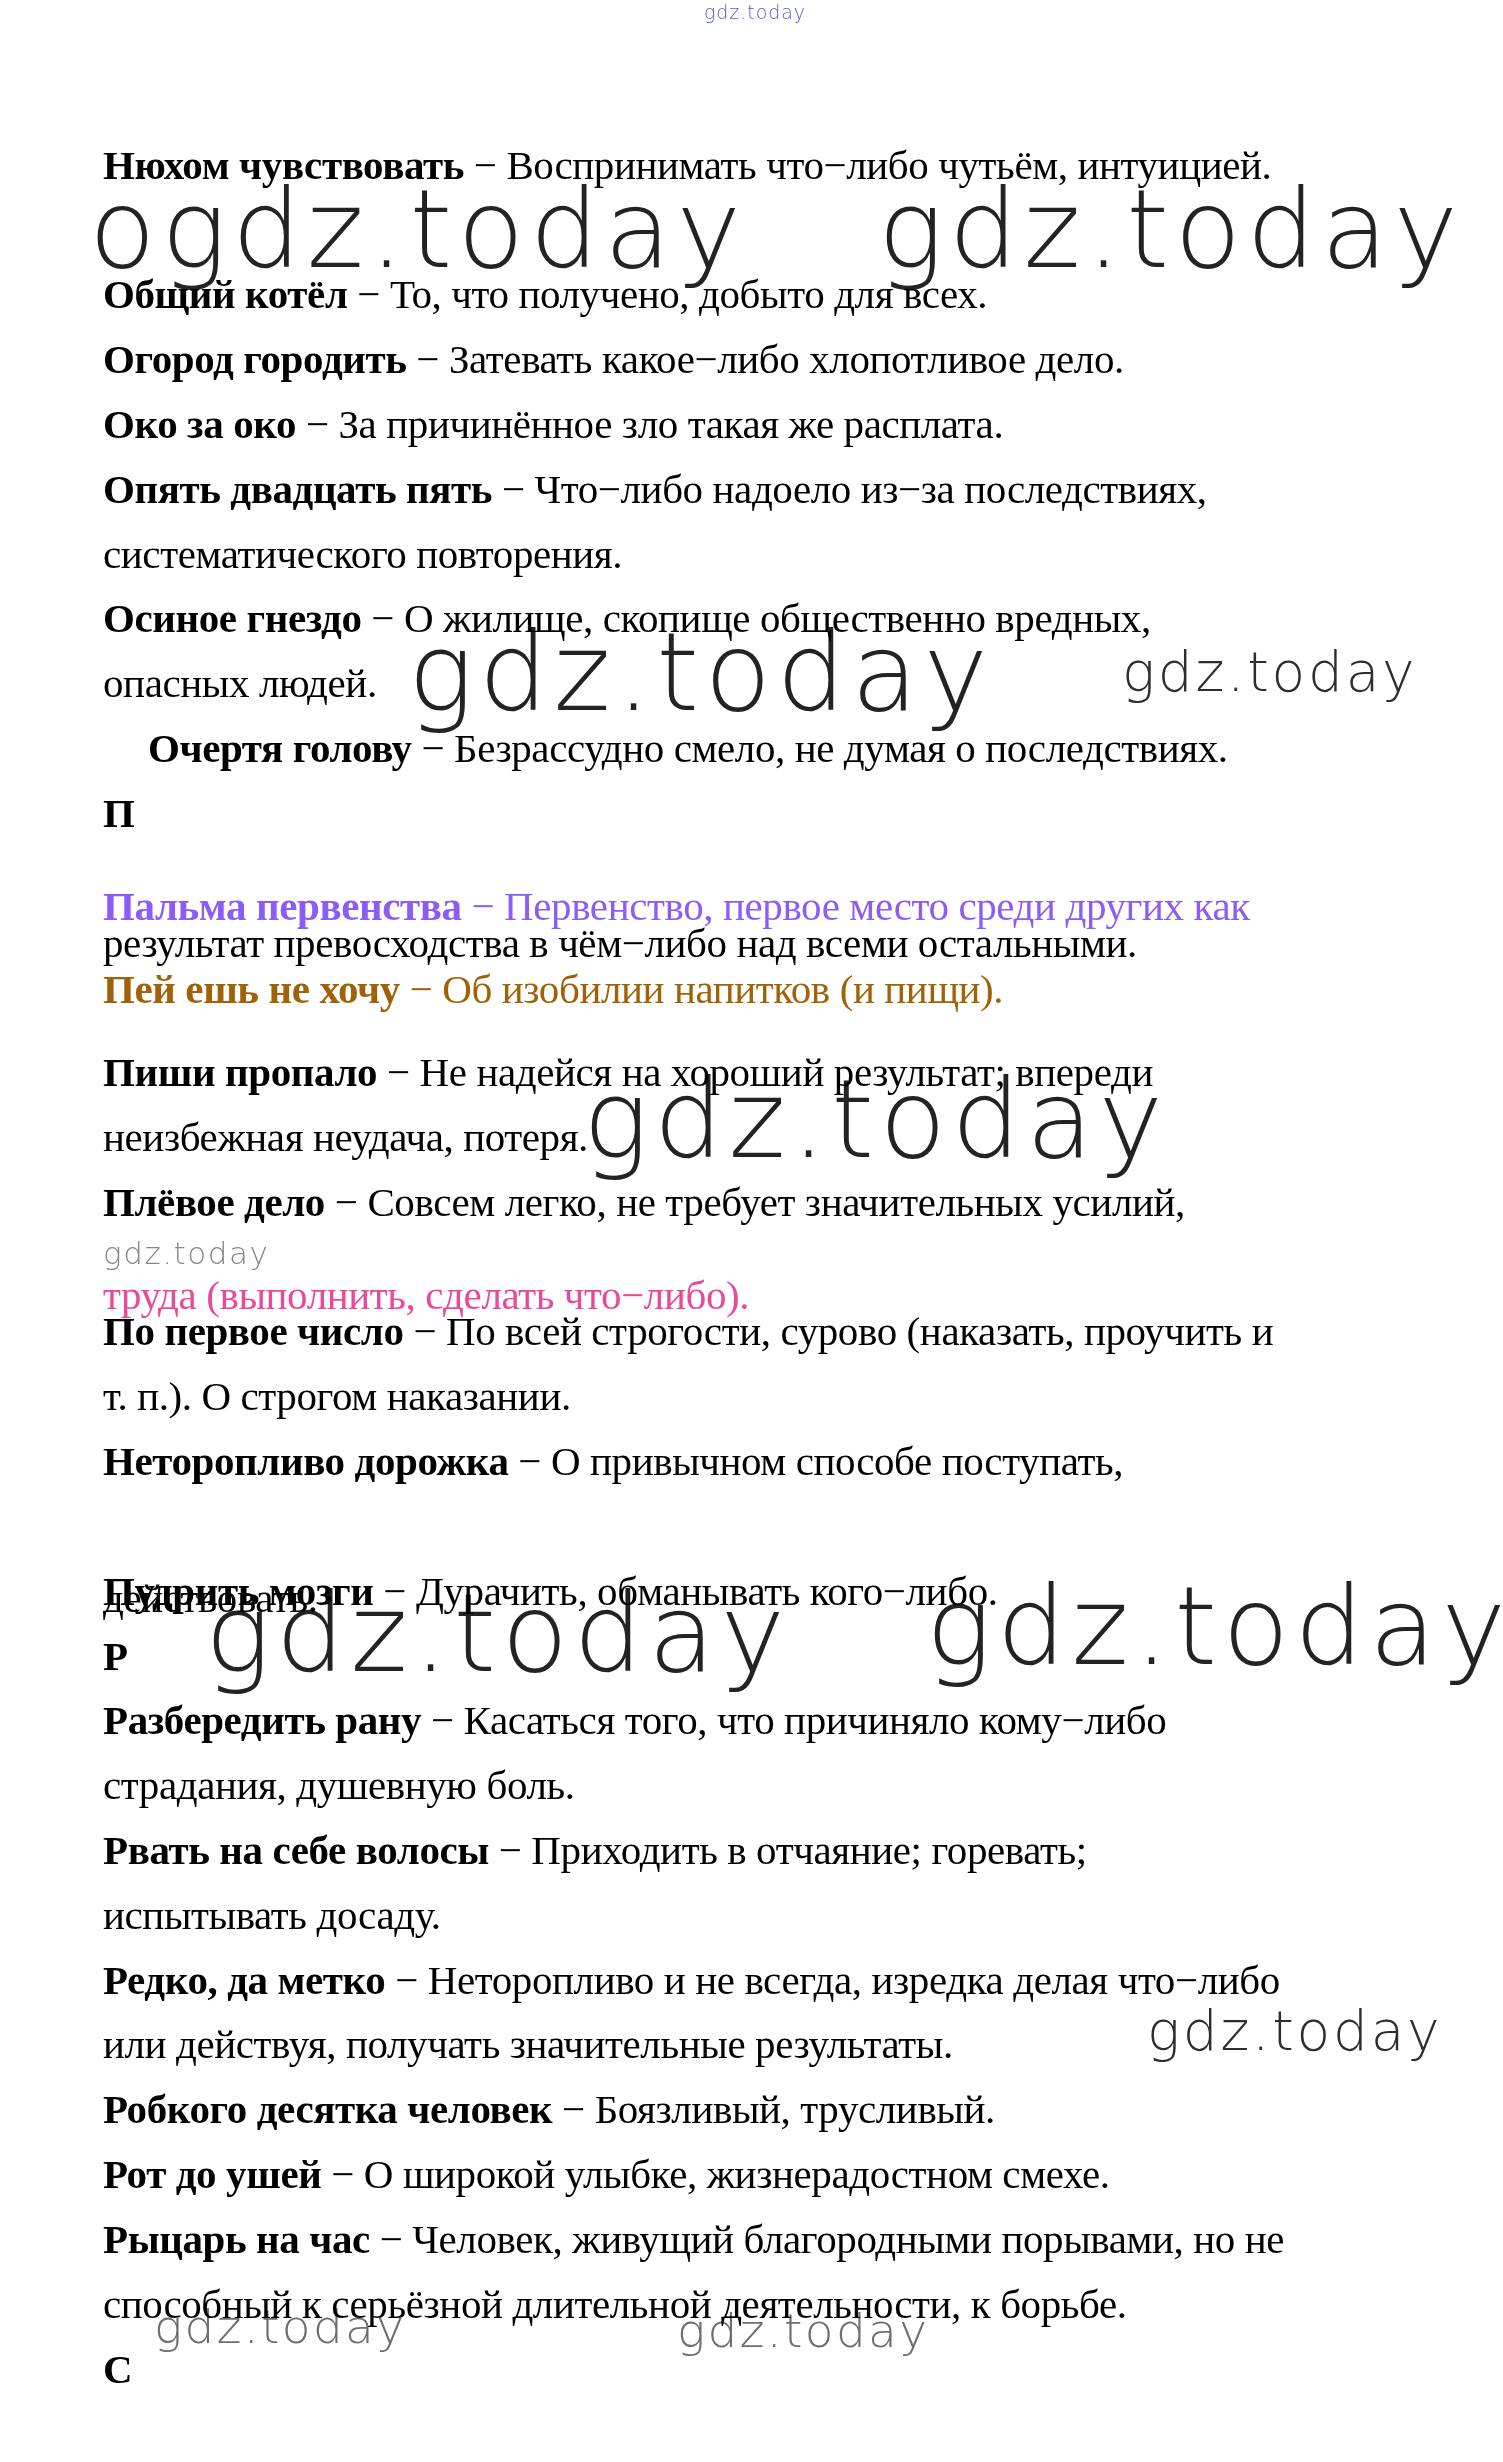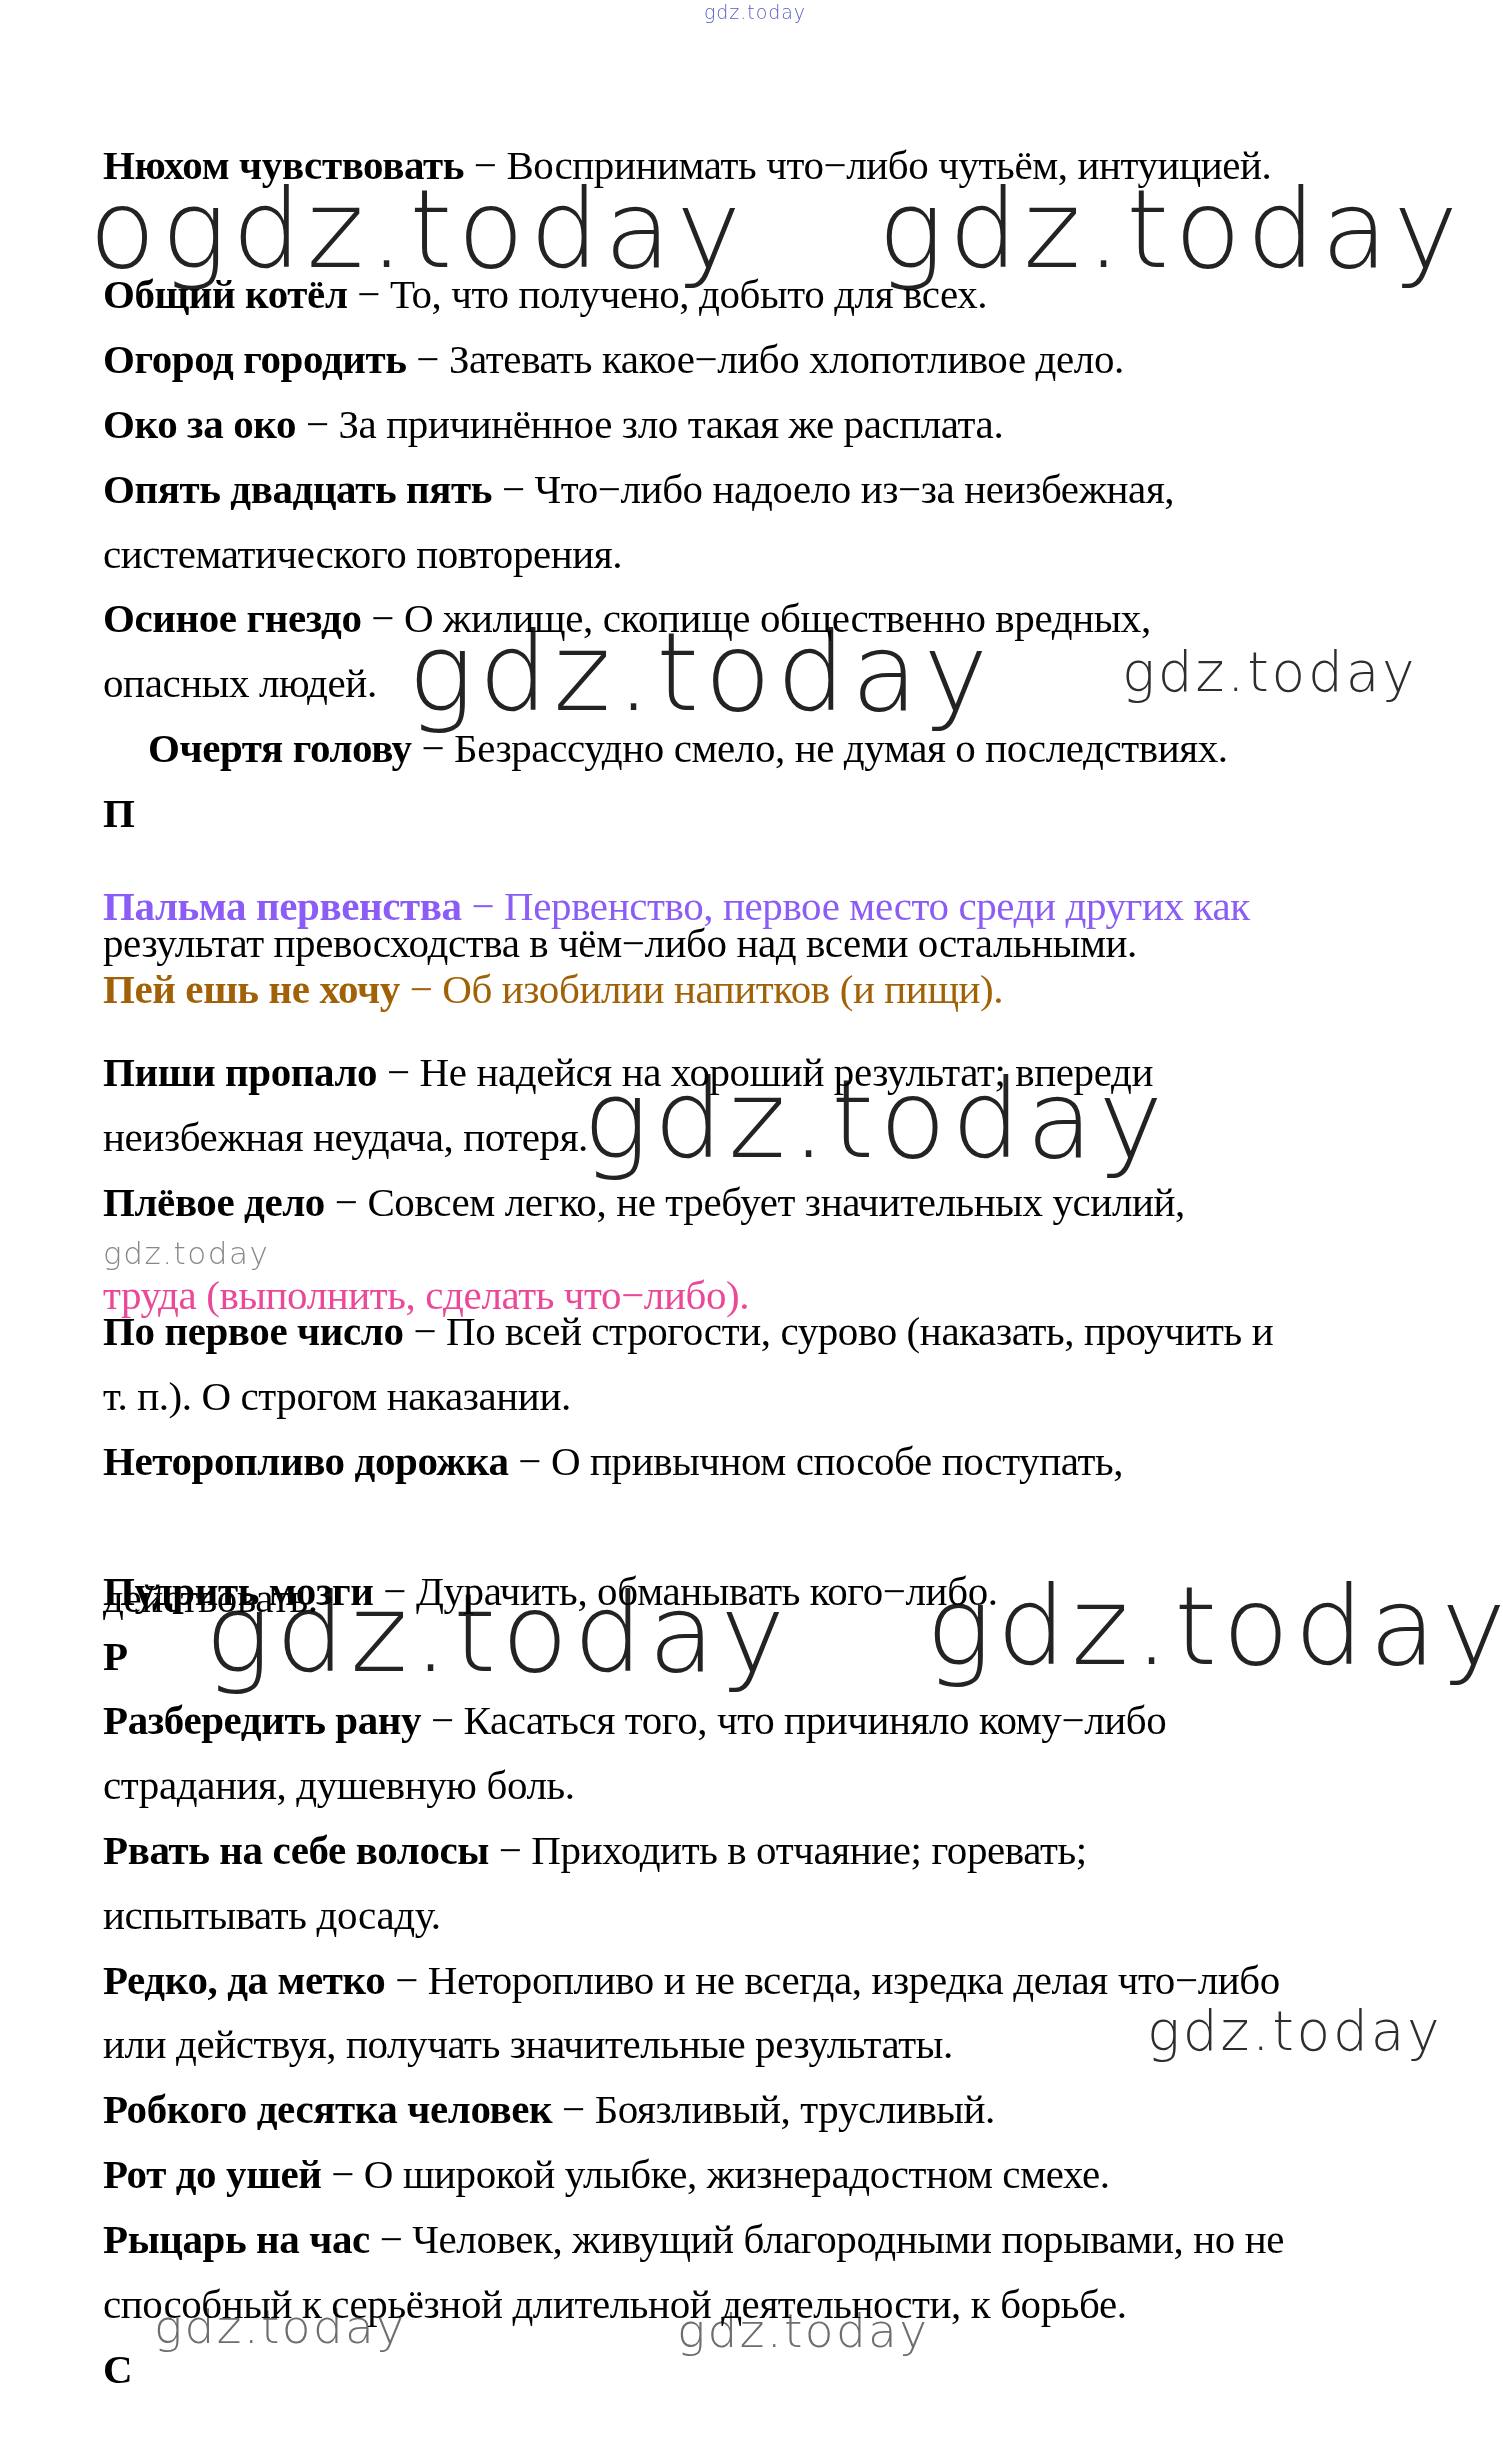--- a/index.html
+++ b/index.html
@@ -47,21 +47,21 @@
       <div class="wm wm-large" style="left: 926px; top: 1572px; font-size: 109px; color: rgb(35, 35, 35);">gdz.today</div>
       <div class="wm wm-medium" style="left: 1147px; top: 2004px; font-size: 55px; color: rgb(46, 46, 46);">gdz.today</div>
       <div class="wm wm-small" style="left: 154px; top: 2303px; font-size: 47px; color: rgb(110, 110, 110);">gdz.today</div>
       <div class="wm wm-small" style="left: 677px; top: 2307px; font-size: 47px; color: rgb(110, 110, 110);">gdz.today</div>
     </div>
   <div id="lines-layer">
       <div class="line" style="top: 143px; color: rgb(0, 0, 0);"><span class="term">Нюхом чувствовать</span><span class="definition"> − Воспринимать что−либо чутьём, интуицией.</span></div>
       <div class="line" style="top: 272px; color: rgb(0, 0, 0);"><span class="term">Общий котёл</span><span class="definition"> − То, что получено, добыто для всех.</span></div>
       <div class="line" style="top: 337px; color: rgb(0, 0, 0);"><span class="term">Огород городить</span><span class="definition"> − Затевать какое−либо хлопотливое дело.</span></div>
       <div class="line" style="top: 402px; color: rgb(0, 0, 0);"><span class="term">Око за око</span><span class="definition"> − За причинённое зло такая же расплата.</span></div>
-      <div class="line" style="top: 467px; color: rgb(0, 0, 0);"><span class="term">Опять двадцать пять</span><span class="definition"> − Что−либо надоело из−за неизбежная,</span></div>
+      <div class="line" style="top: 467px; color: rgb(0, 0, 0);"><span class="term">Опять двадцать пять</span><span class="definition"> − Что−либо надоело из−за последствиях,</span></div>
       <div class="line" style="top: 532px; color: rgb(0, 0, 0);"><span class="definition">систематического повторения.</span></div>
       <div class="line" style="top: 596px; color: rgb(0, 0, 0);"><span class="term">Осиное гнездо</span><span class="definition"> − О жилище, скопище общественно вредных,</span></div>
       <div class="line" style="top: 661px; color: rgb(0, 0, 0);"><span class="definition">опасных людей.</span></div>
       <div class="line" style="top: 726px; color: rgb(0, 0, 0); margin-left: 45px;"><span class="term">Очертя голову</span><span class="definition"> − Безрассудно смело, не думая о последствиях.</span></div>
       <div class="line" style="top: 791px; color: rgb(0, 0, 0);"><span class="term">П</span></div>
       <div class="line" style="top: 856px; color: #8b5cf6; margin-top: 28px;"><span class="term">Пальма первенства</span><span class="definition"> − Первенство, первое место среди других как</span></div>
       <div class="line" style="top: 921px; color: rgb(0, 0, 0);"><span class="definition">результат превосходства в чём−либо над всеми остальными.</span></div>
       <div class="line" style="top: 967px; color: #a16207;"><span class="term">Пей ешь не хочу</span><span class="definition"> − Об изобилии напитков (и пищи).</span></div>
       <div class="line" style="top: 1050px; color: rgb(0, 0, 0);"><span class="term">Пиши пропало</span><span class="definition"> − Не надейся на хороший результат; впереди</span></div>
       <div class="line" style="top: 1115px; color: rgb(0, 0, 0);"><span class="definition">неизбежная неудача, потеря.</span></div>

